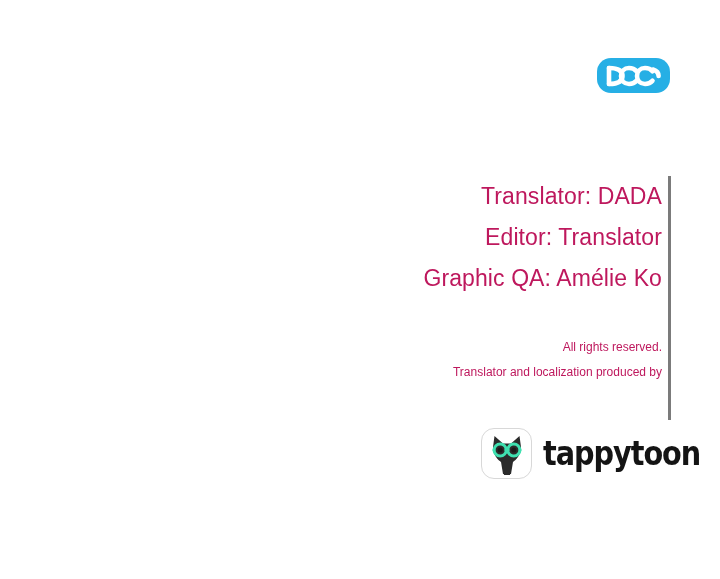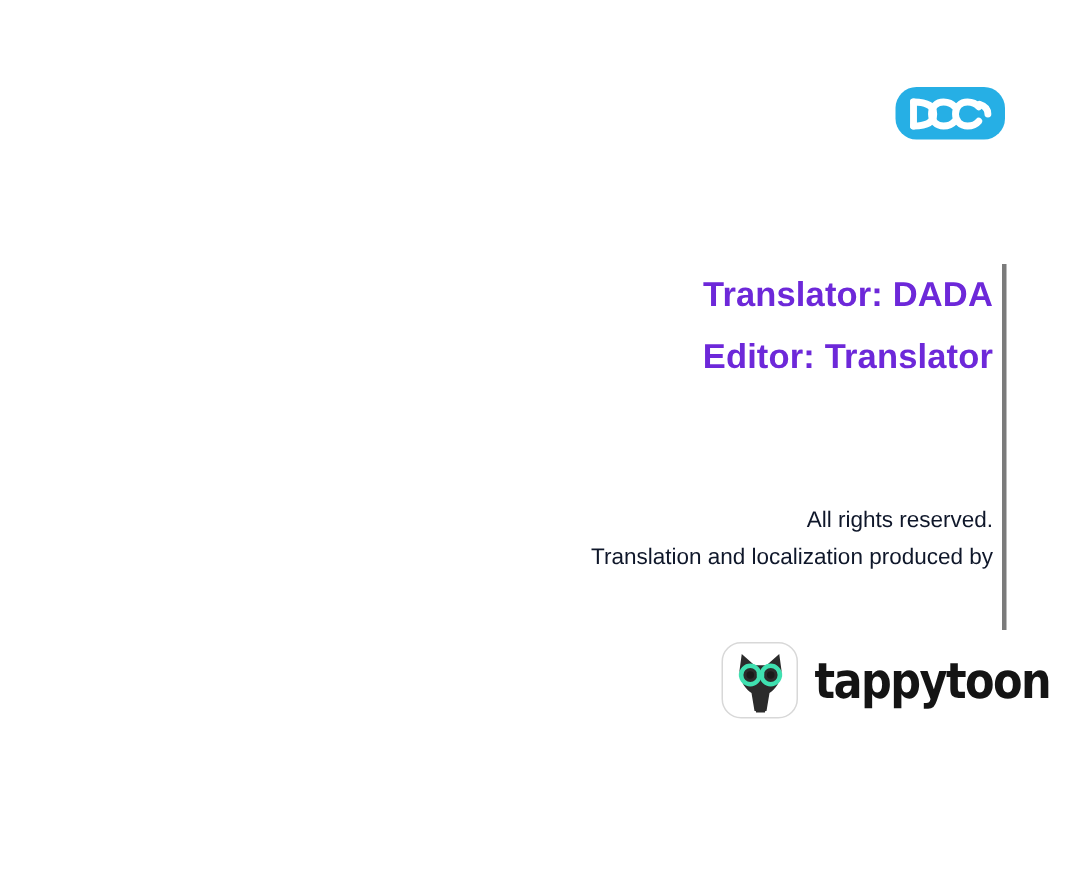--- a/index.html
+++ b/index.html
@@ -48,38 +48,38 @@
   .credits {
     position: absolute;
     left: 200px;
     top: 176px;
     width: 462px;
     text-align: right;
   }
   .credits-line {
     font-size: 23px;
     line-height: 41px;
-    color: #6d28d9;
-    font-weight: 700;
+    color: #be185d;
+    font-weight: 400;
     letter-spacing: 0.1px;
     white-space: nowrap;
   }
 
   
   .legal {
     position: absolute;
     left: 200px;
     top: 335px;
     width: 462px;
     text-align: right;
   }
   .legal-line {
-    font-size: 15px;
+    font-size: 12px;
     line-height: 24.5px;
-    color: #0f172a;
+    color: #be185d;
     font-weight: 400;
     white-space: nowrap;
   }
 
   
   .tappytoon {
     position: absolute;
     left: 481px;
     top: 428px;
     display: flex;
@@ -125,25 +125,26 @@
         <path d="M48 4.5 C51.5 5.6 53.6 8 53.6 11"></path>
       </g>
     </svg>
   </div>
 
   <div class="divider"></div>
 
   <div class="credits">
     <div class="credits-line">Translator: DADA</div>
     <div class="credits-line">Editor: Translator</div>
+    <div class="credits-line">Graphic QA: Amélie Ko</div>
   </div>
 
   <div class="legal">
     <div class="legal-line">All rights reserved.</div>
-    <div class="legal-line">Translation and localization produced by</div>
+    <div class="legal-line">Translator and localization produced by</div>
   </div>
 
   <div class="tappytoon">
     <div class="tt-mark">
       <svg width="44" height="44" viewBox="0 0 44 44" aria-hidden="true">
 
         <path d="M8 15 L9.5 4 L18 11.5 L26 11.5 L34.5 4 L36 15
                  C36 23 31 28 28 30 L26 42 L18 42 L16 30
                  C13 28 8 23 8 15 Z" fill="#2b2b2b"></path>
 

